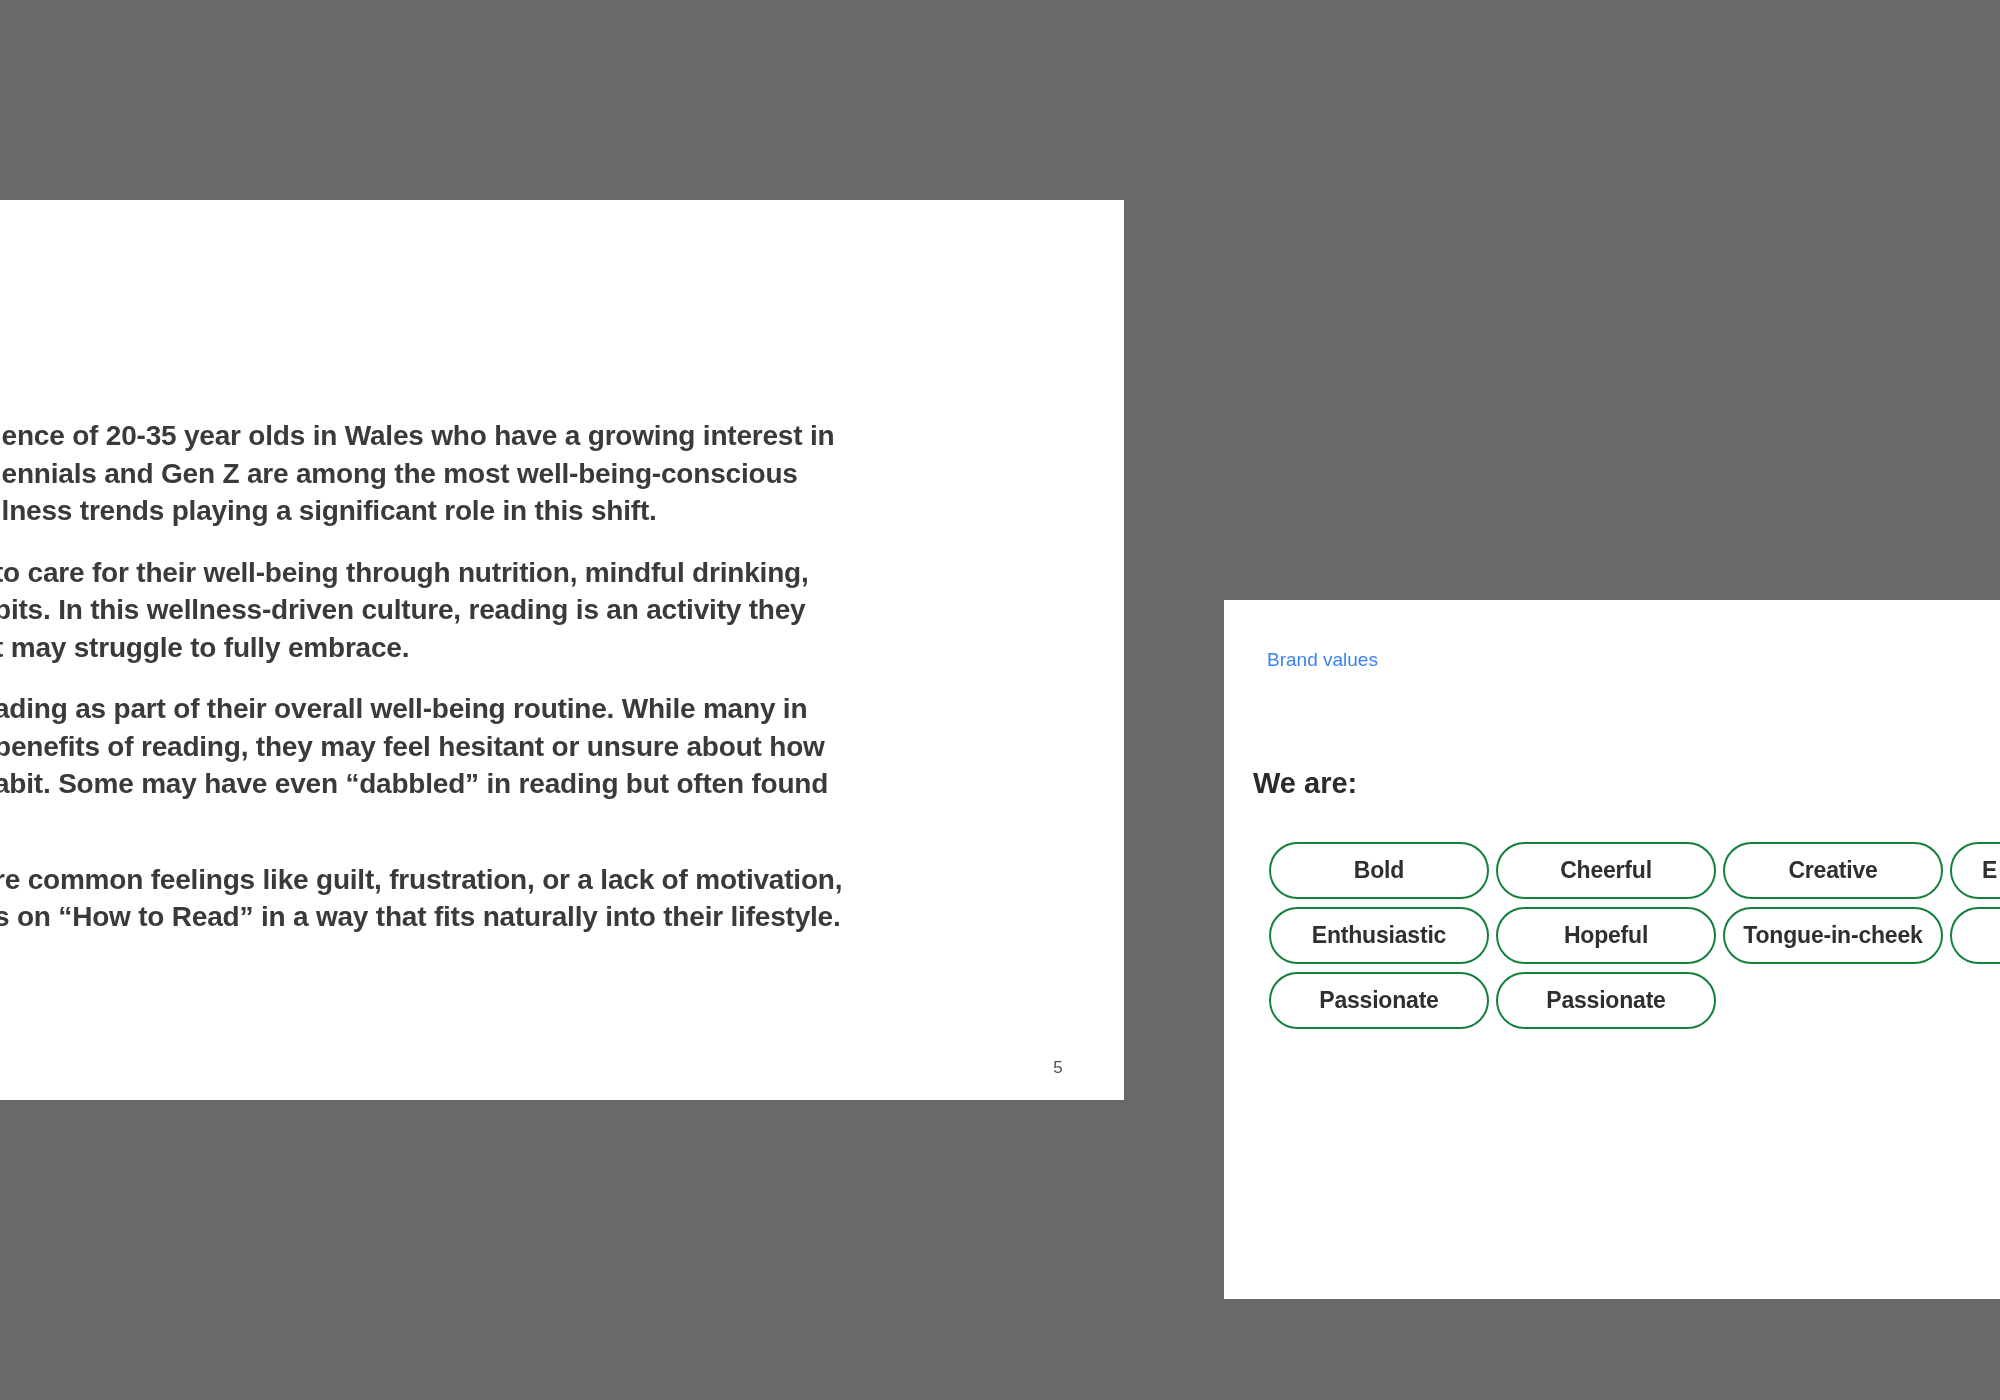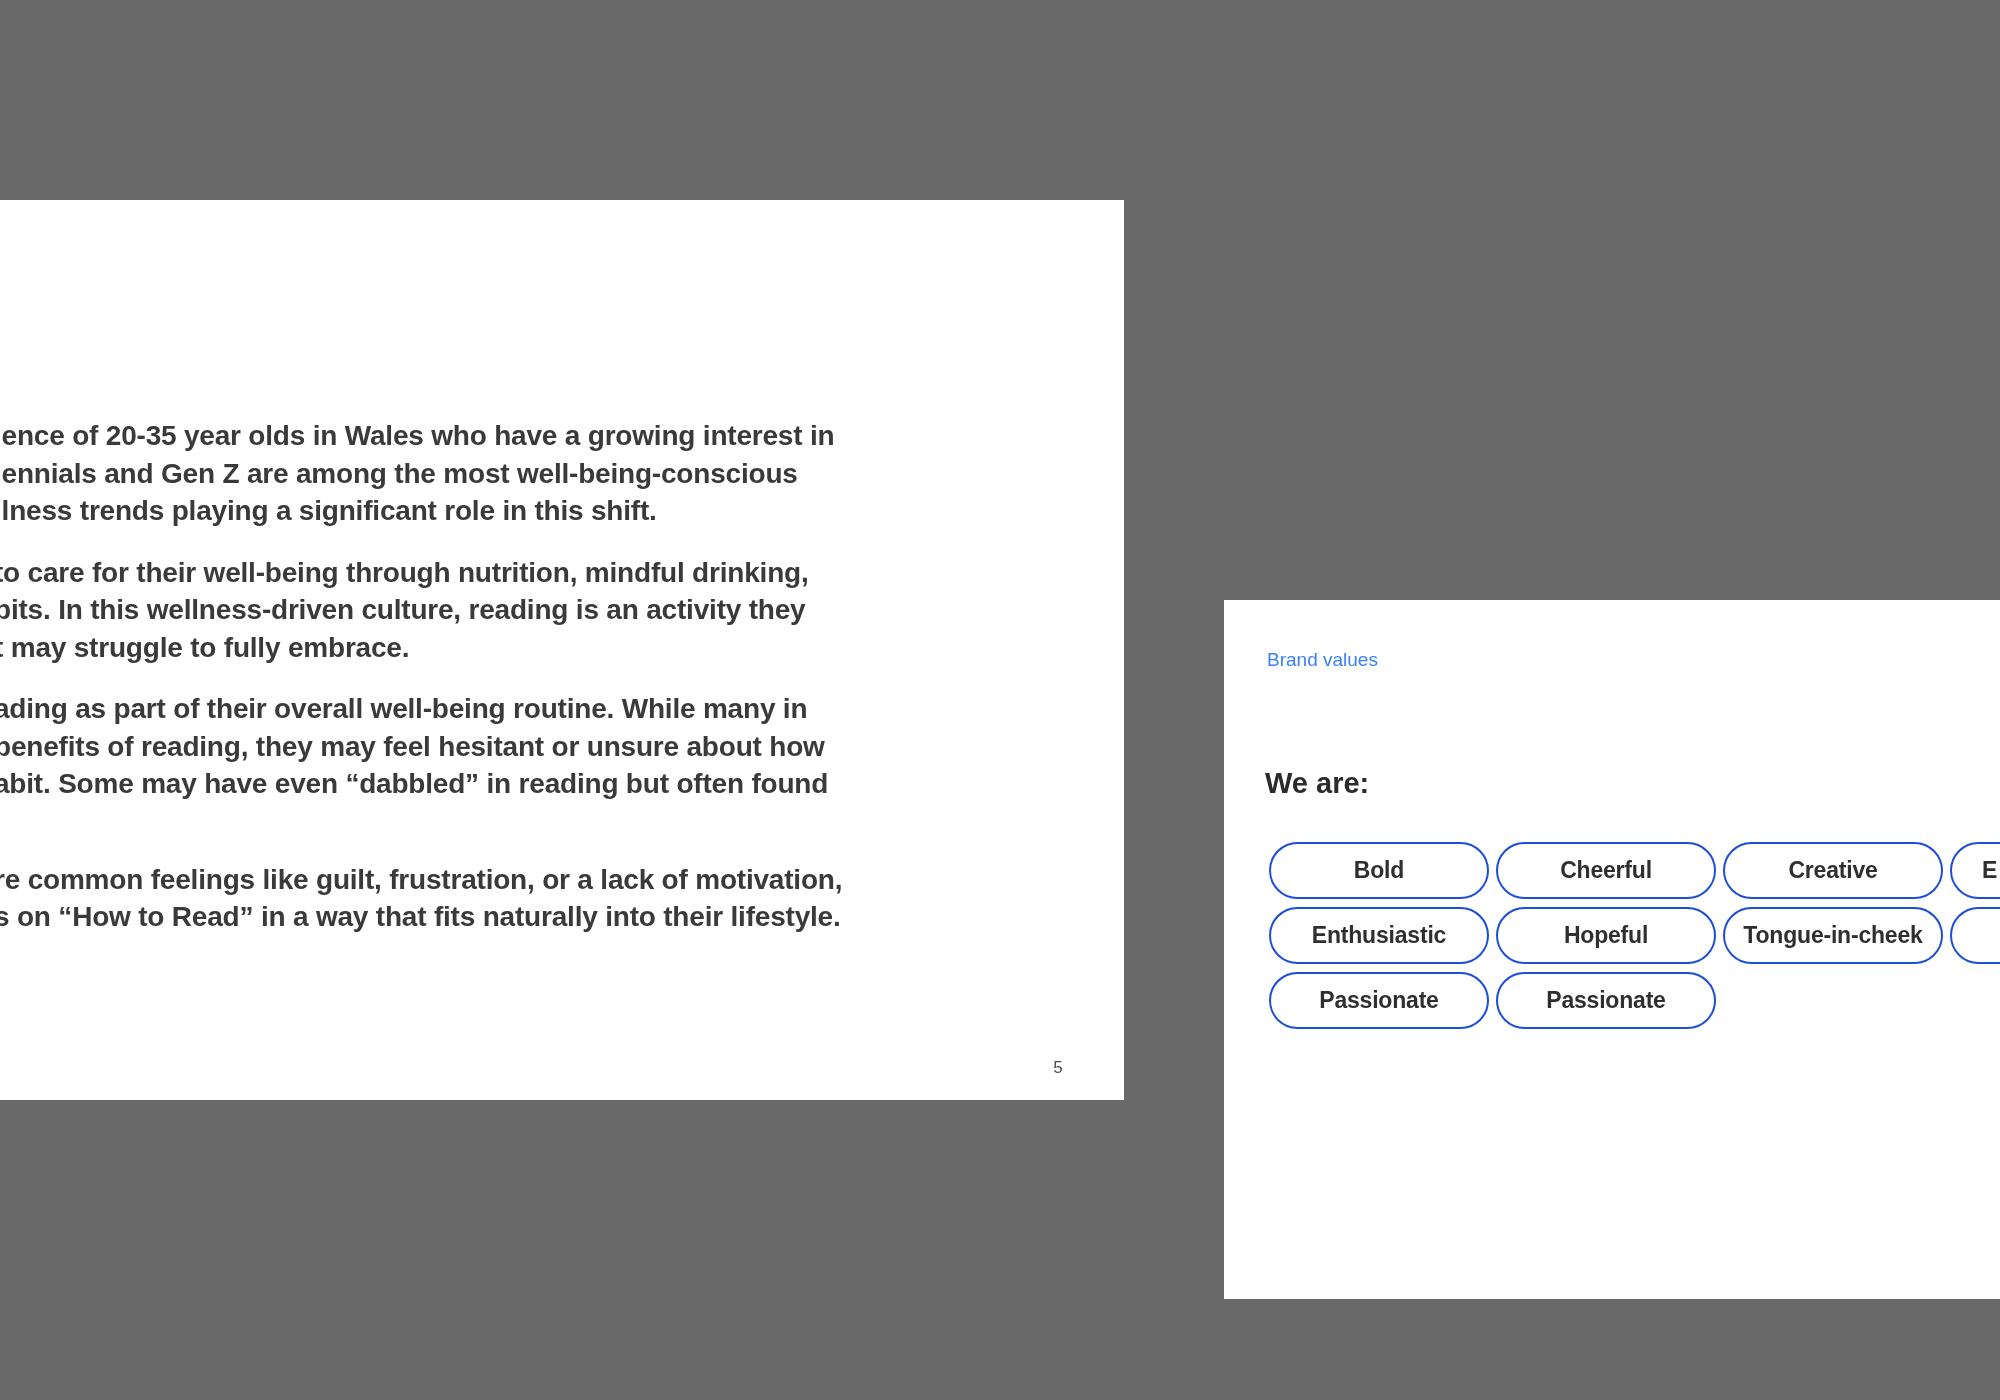--- a/index.html
+++ b/index.html
@@ -62,21 +62,21 @@
   .brand-label {
     position: absolute;
     left: 43px;
     top: 49px;
     font-size: 19px;
     font-weight: 400;
     color: #3b82f6;
   }
   .we-are-heading {
     position: absolute;
-    left: 41px;
+    left: 29px;
     top: 167px;
     font-size: 29px;
     font-weight: 700;
     color: #2b2b2b;
   }
   .pill-grid {
     position: absolute;
     left: 45px;
     top: 242px;
     display: flex;
@@ -84,21 +84,21 @@
     gap: 8px;
   }
   .pill-row {
     display: flex;
     gap: 7px;
   }
   .pill {
     box-sizing: border-box;
     width: 220px;
     height: 57px;
-    border: 2px solid #1d4ed8;
+    border: 2px solid #15803d;
     border-radius: 30px;
     background: #ffffff;
     display: flex;
     align-items: center;
     justify-content: center;
     font-size: 23px;
     font-weight: 700;
     color: #2f2f2f;
     letter-spacing: -0.2px;
     flex: 0 0 auto;

